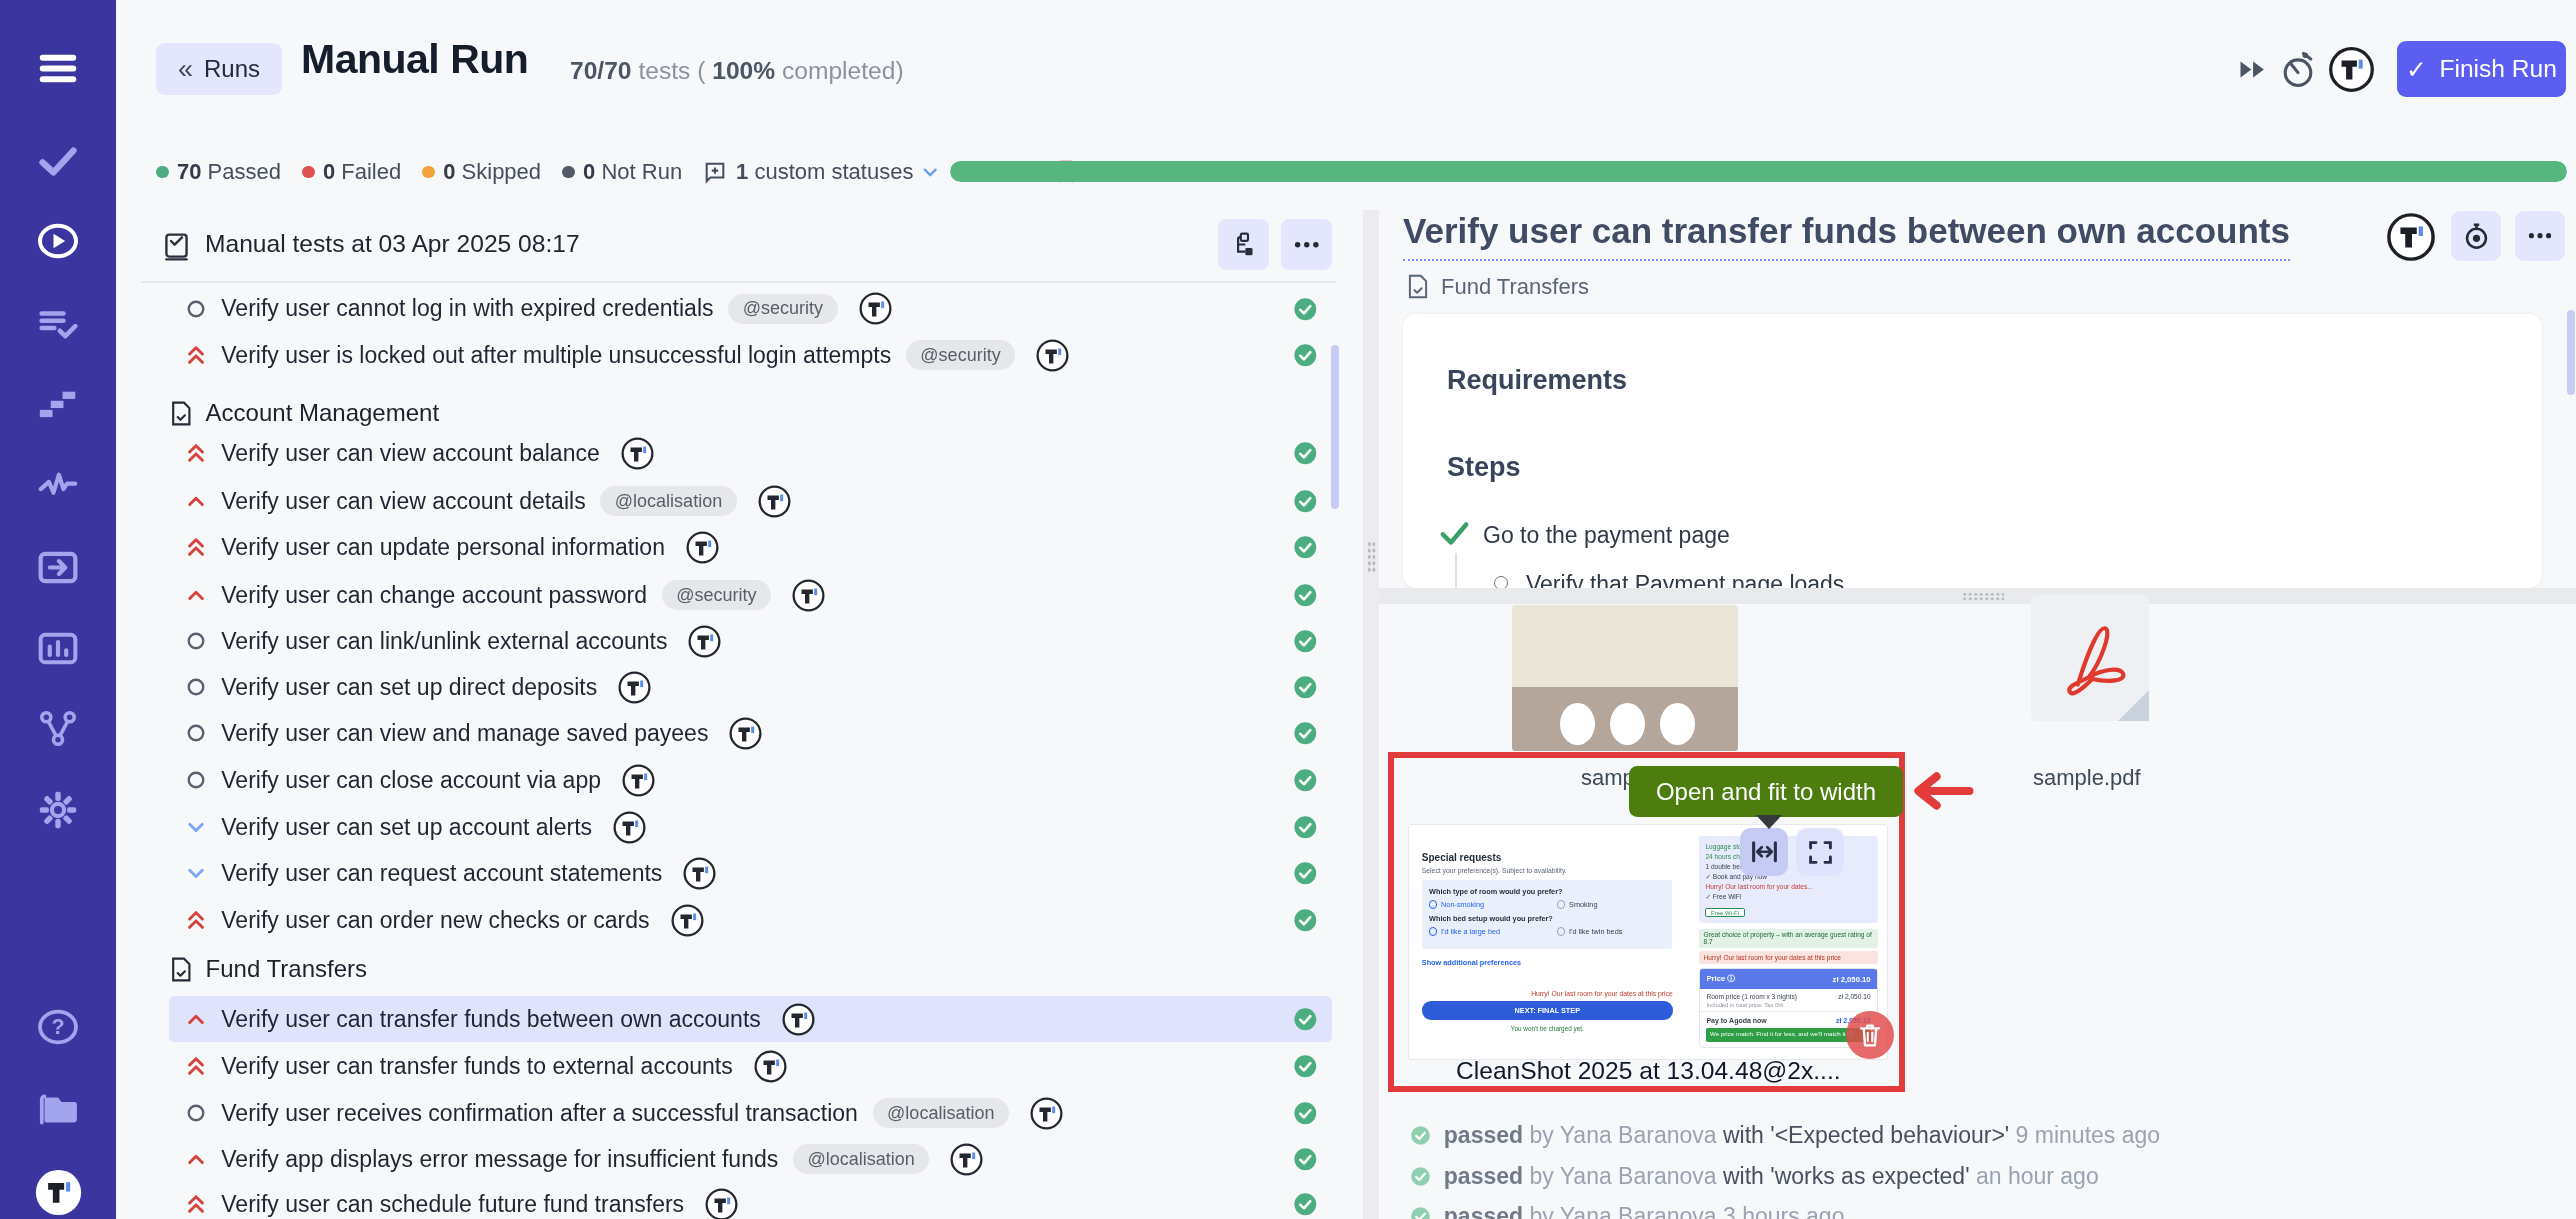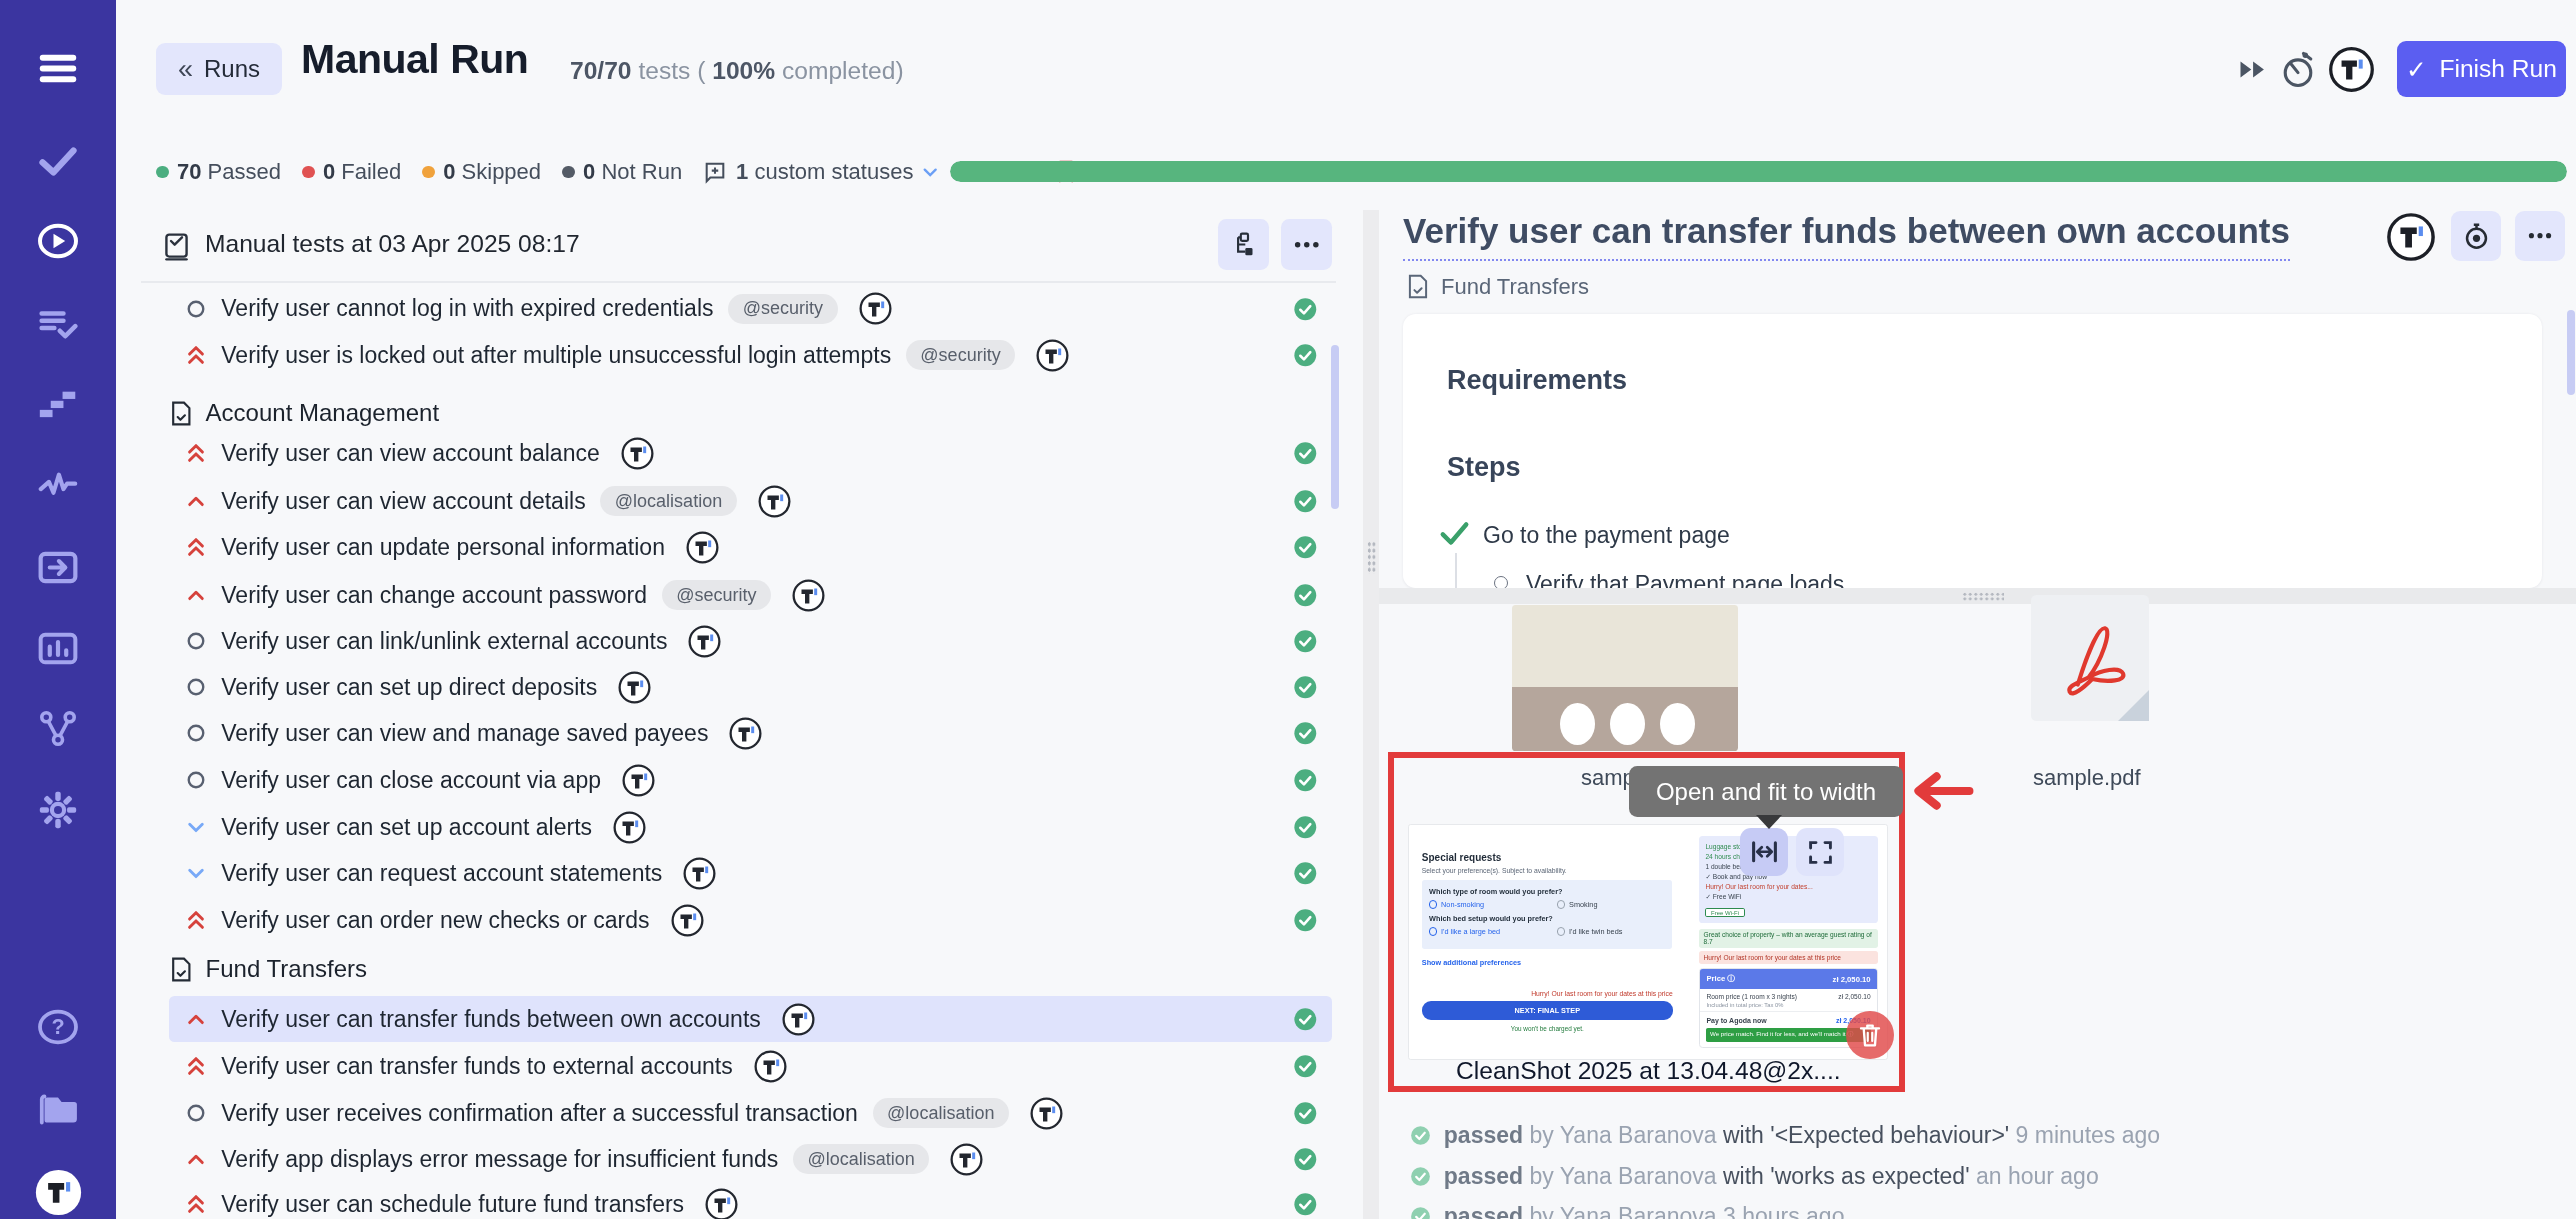--- a/index.html
+++ b/index.html
@@ -84,21 +84,21 @@
   #att-pdf{left:2031px;top:595px;width:118px;height:126px;background:#eef0f3;border-radius:5.5px;cursor:pointer;}
   #att-pdf .fold{position:absolute;right:0;bottom:0;width:0;height:0;border-left:31px solid transparent;border-bottom:31px solid #c9d2dc;}
   #att-pdf svg{position:absolute;left:16.4px;top:12.8px;}
   #att-pdf-caption{left:2033px;top:765px;}
 
   
   #red-box{left:1388px;top:752px;width:517px;height:340px;border:6.4px solid #e23b3b;box-sizing:border-box;z-index:4;pointer-events:none;}
   #red-arrow{left:1911px;top:771px;z-index:6;pointer-events:none;}
 
   
-  #tooltip{left:1629px;top:766px;width:274px;height:51px;background:#737373;border-radius:8.2px;color:#fff;font-size:24px;display:flex;align-items:center;justify-content:center;z-index:5;}
+  #tooltip{left:1629px;top:766px;width:274px;height:51px;background:#4d7c0f;border-radius:8.2px;color:#fff;font-size:24px;display:flex;align-items:center;justify-content:center;z-index:5;}
   #tooltip-caret{left:1756px;top:815px;width:0;height:0;border-left:13.7px solid transparent;border-right:13.7px solid transparent;border-top:14.6px solid #38393b;z-index:5;}
 
   
   #fit-btn{left:1740px;top:828px;width:48px;height:48px;background:#c6cbf5;border-radius:11px;display:flex;align-items:center;justify-content:center;z-index:3;cursor:pointer;}
   #expand-btn{left:1796px;top:828px;width:48px;height:48px;background:#dfe3fb;border-radius:11px;display:flex;align-items:center;justify-content:center;z-index:3;cursor:pointer;}
 
   
   #shot-thumb{left:1408px;top:824px;width:478px;height:234px;background:#fff;border:0.9px solid #e7e9ec;border-radius:2.7px;overflow:hidden;z-index:2;cursor:pointer;}
   .bk{position:absolute;}
   #bk-title{left:12.8px;top:27px;font-size:10px;font-weight:bold;color:#1f2a37;}

